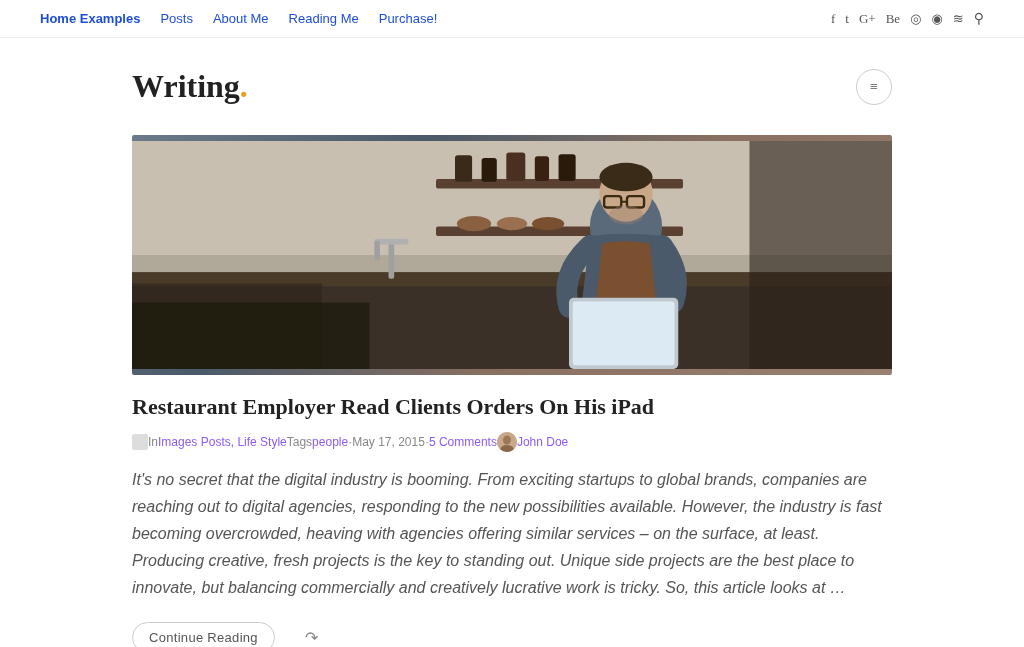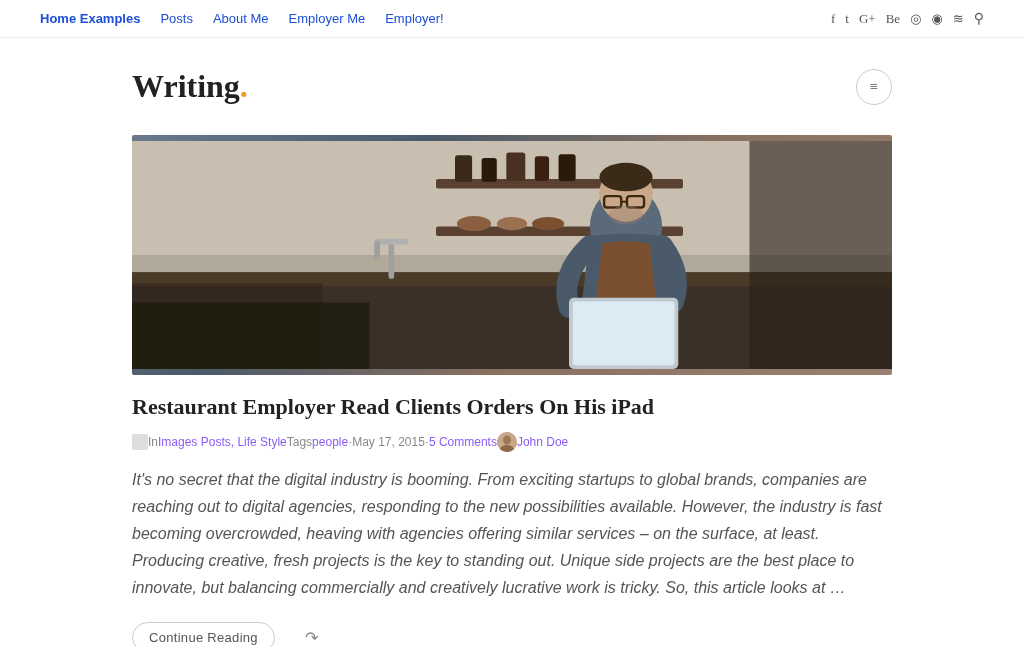--- a/index.html
+++ b/index.html
@@ -148,22 +148,22 @@
     .share-icon { color: #888; font-size: 16px; cursor: pointer; }
   </style>
 </head>
 <body>
 
 <nav class="nav-bar">
   <div class="nav-links">
     <a>Home Examples</a>
     <a>Posts</a>
     <a>About Me</a>
-    <a>Employer Me</a>
-    <a>Employer!</a>
+    <a>Reading Me</a>
+    <a>Purchase!</a>
   </div>
   <div class="nav-social">
     <span>f</span>
     <span>t</span>
     <span>G+</span>
     <span>Be</span>
     <span>◎</span>
     <span>◉</span>
     <span>≋</span>
     <span class="search-icon">⚲</span>

